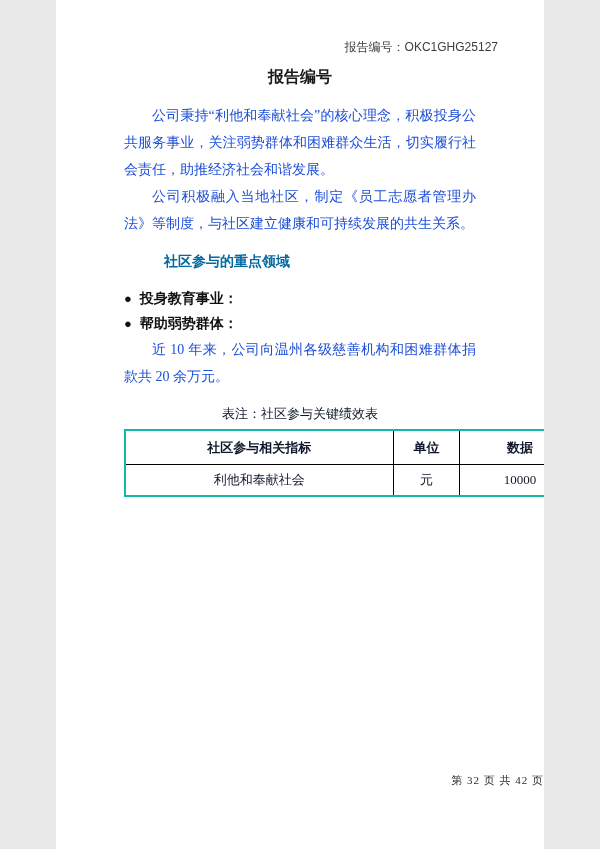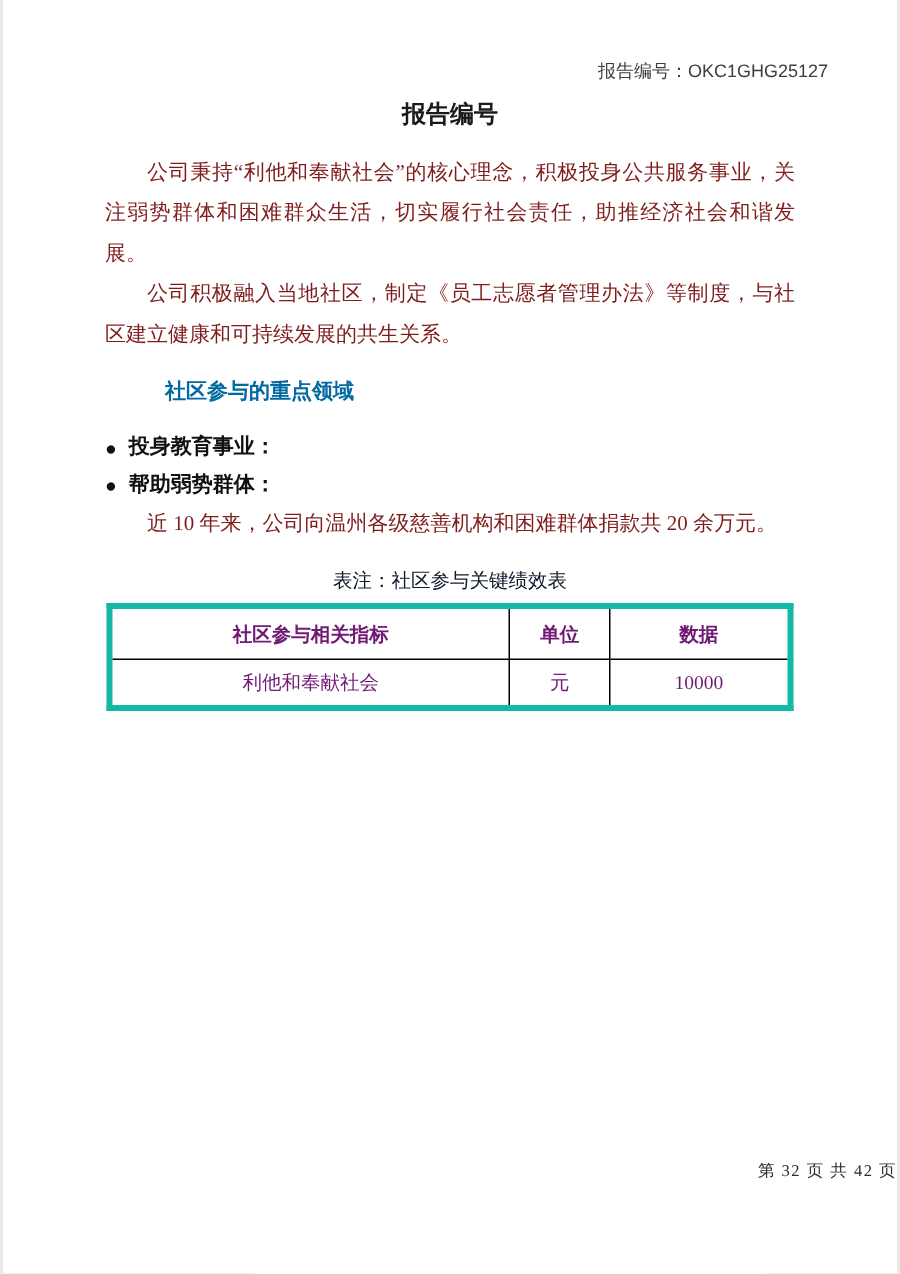--- a/index.html
+++ b/index.html
@@ -1,18 +1,18 @@
 <!DOCTYPE html>
 <html><head>
 <meta charset="utf-8">
 <style>
   html, body { margin: 0; padding: 0; background: #e9e9e9; }
   .page {
     position: relative;
-    width: 596px;
+    width: 488px;
     height: 849px;
     margin: 0 auto;
     background: #ffffff;
     color: #111111;
     font-family: "Liberation Serif", "DejaVu Serif", serif;
     overflow: hidden;
     box-sizing: border-box;
   }
   .content { padding: 0 68px; }
   .report-no {
@@ -31,21 +31,21 @@
     font-weight: bold;
     line-height: 20px;
     color: #1a1a1a;
   }
   .para {
     margin: 0;
     font-size: 14px;
     line-height: 27px;
     text-align: justify;
     text-indent: 2em;
-    color: #7f1d1d;
+    color: #1d4ed8;
   }
   .para.first { margin-top: 15px; }
   .section-heading {
     margin: 12px;
     font-size: 14px;
     font-weight: bold;
     line-height: 25px;
     text-indent: 2em;
     color: #0369a1;
   }
@@ -65,24 +65,24 @@
     margin: 16px 0 7px 0;
     text-align: center;
     font-size: 13px;
     line-height: 16px;
     color: #0f172a;
   }
   table.kpi {
     width: 458px;
     margin: 0 auto;
     border-collapse: collapse;
-    border: 4px solid #14b8a6;
+    border: 2px solid #14b8a6;
     table-layout: fixed;
     font-size: 13px;
-    color: #701a75;
+    color: #0f172a;
   }
   table.kpi th, table.kpi td {
     border: 1px solid #000000;
     text-align: center;
     vertical-align: middle;
     padding: 0 4px;
     overflow: hidden;
   }
   table.kpi th { height: 33px; font-weight: bold; }
   table.kpi td { height: 30px; font-weight: normal; }

